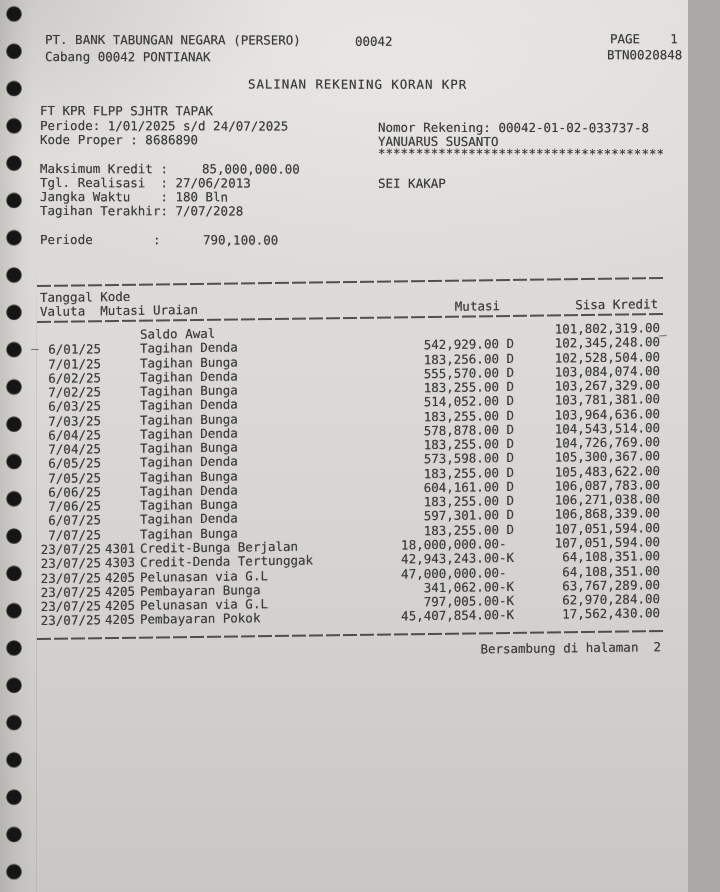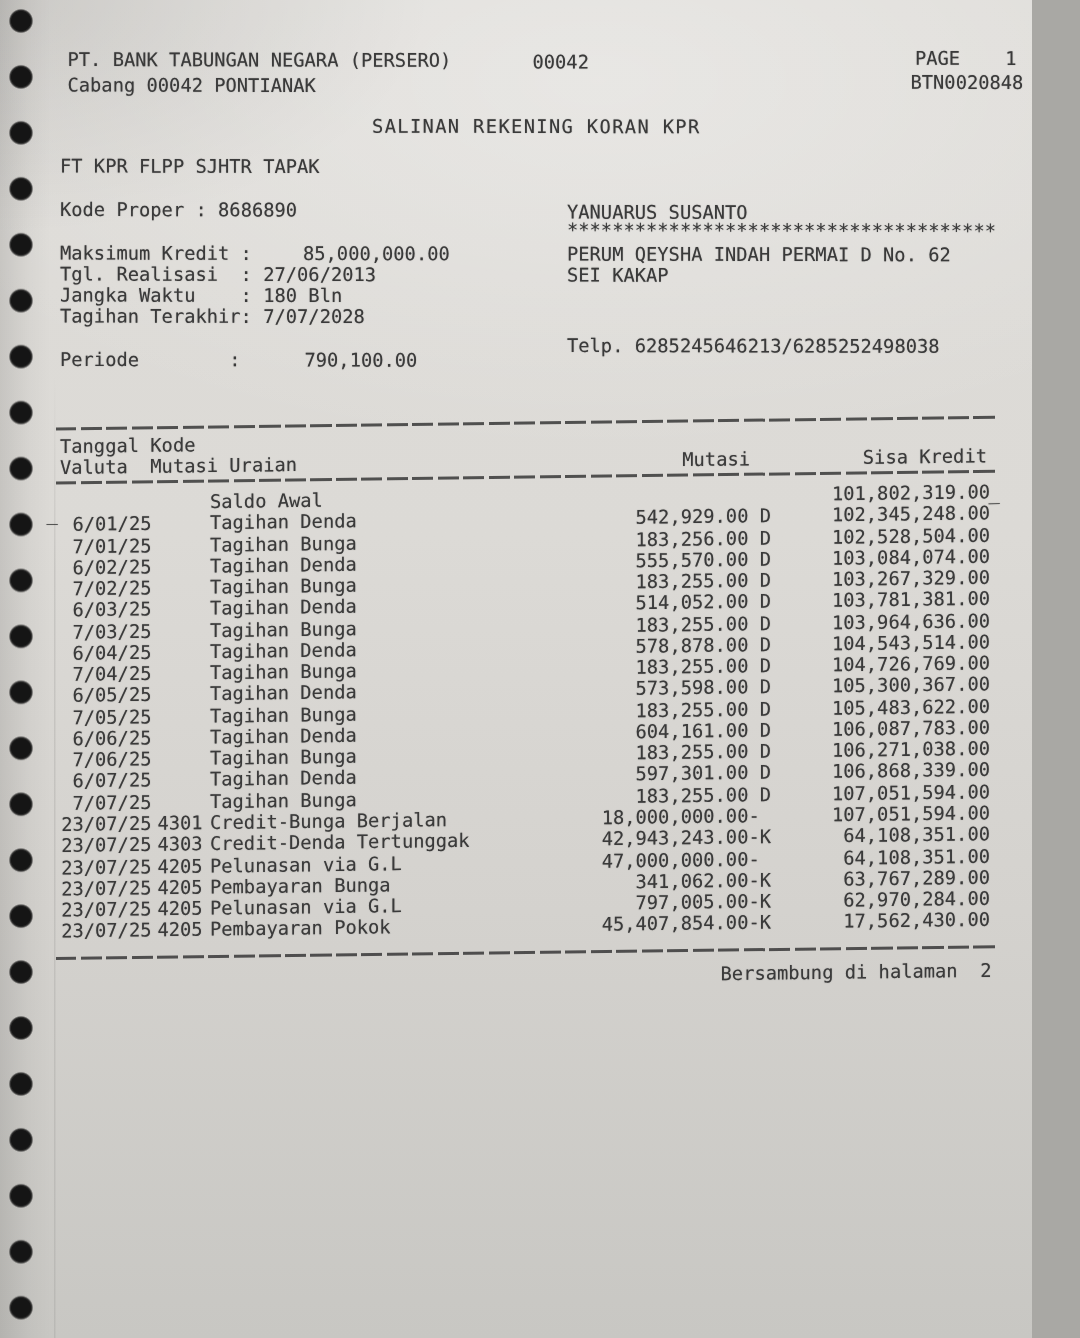--- a/index.html
+++ b/index.html
@@ -69,33 +69,33 @@
 
       <div class="line" style="left:45px;top:33px">PT. BANK TABUNGAN NEGARA (PERSERO)</div>
       <div class="line" style="left:355px;top:34px">00042</div>
       <div class="line" style="left:610px;top:31px">PAGE    1</div>
       <div class="line" style="left:607px;top:47px">BTN0020848</div>
       <div class="line" style="left:45px;top:50px">Cabang 00042 PONTIANAK</div>
       <div class="line title" style="left:248px;top:77px">SALINAN REKENING KORAN KPR</div>
 
       <div class="line" style="left:40px;top:104px">FT KPR FLPP SJHTR TAPAK</div>
 
+      <div class="line" style="left:40px;top:119px"><span>Periode:</span><span> 1/01/2025 s/d 24/07/2025</span></div>
       <div class="line" style="left:40px;top:133px"><span>Kode Proper :</span><span> 8686890</span></div>
 
       <div class="line" style="left:40px;top:162px"><span>Maksimum Kredit :</span><span style="position:absolute;left:162px">85,000,000.00</span></div>
       <div class="line" style="left:40px;top:176px"><span>Tgl. Realisasi  :</span><span> 27/06/2013</span></div>
       <div class="line" style="left:40px;top:190px"><span>Jangka Waktu    :</span><span> 180 Bln</span></div>
       <div class="line" style="left:40px;top:204px"><span>Tagihan Terakhir:</span><span> 7/07/2028</span></div>
       <div class="line" style="left:40px;top:233px"><span>Periode        :</span><span style="position:absolute;left:163px">790,100.00</span></div>
 
+      <div class="line" style="left:378px;top:120px"><span>Nomor Rekening:</span><span> 00042-01-02-033737-8</span></div>
       <div class="line" style="left:378px;top:134px">YANUARUS SUSANTO</div>
       <div class="line" style="left:378px;top:146px">**************************************</div>
-      <div class="line" style="left:378px;top:162px">PERUM QEYSHA INDAH PERMAI D No. 62</div>
       <div class="line" style="left:378px;top:176px">SEI KAKAP</div>
-      <div class="line" style="left:378px;top:223px"><span>Telp.</span><span> 6285245646213/6285252498038</span></div>
     </div>
 
     <div class="blk-table">
 
       <div class="dash" style="left:37px;top:285px;width:627px"></div>
 
       <div class="line" style="left:40px;top:291px">Tanggal Kode</div>
       <div class="line" style="left:40px;top:305px">Valuta  Mutasi Uraian</div>
       <div class="line r" style="left:400px;top:305px;width:100px">Mutasi</div>
       <div class="line r" style="left:518px;top:305px;width:140px">Sisa Kredit</div>

